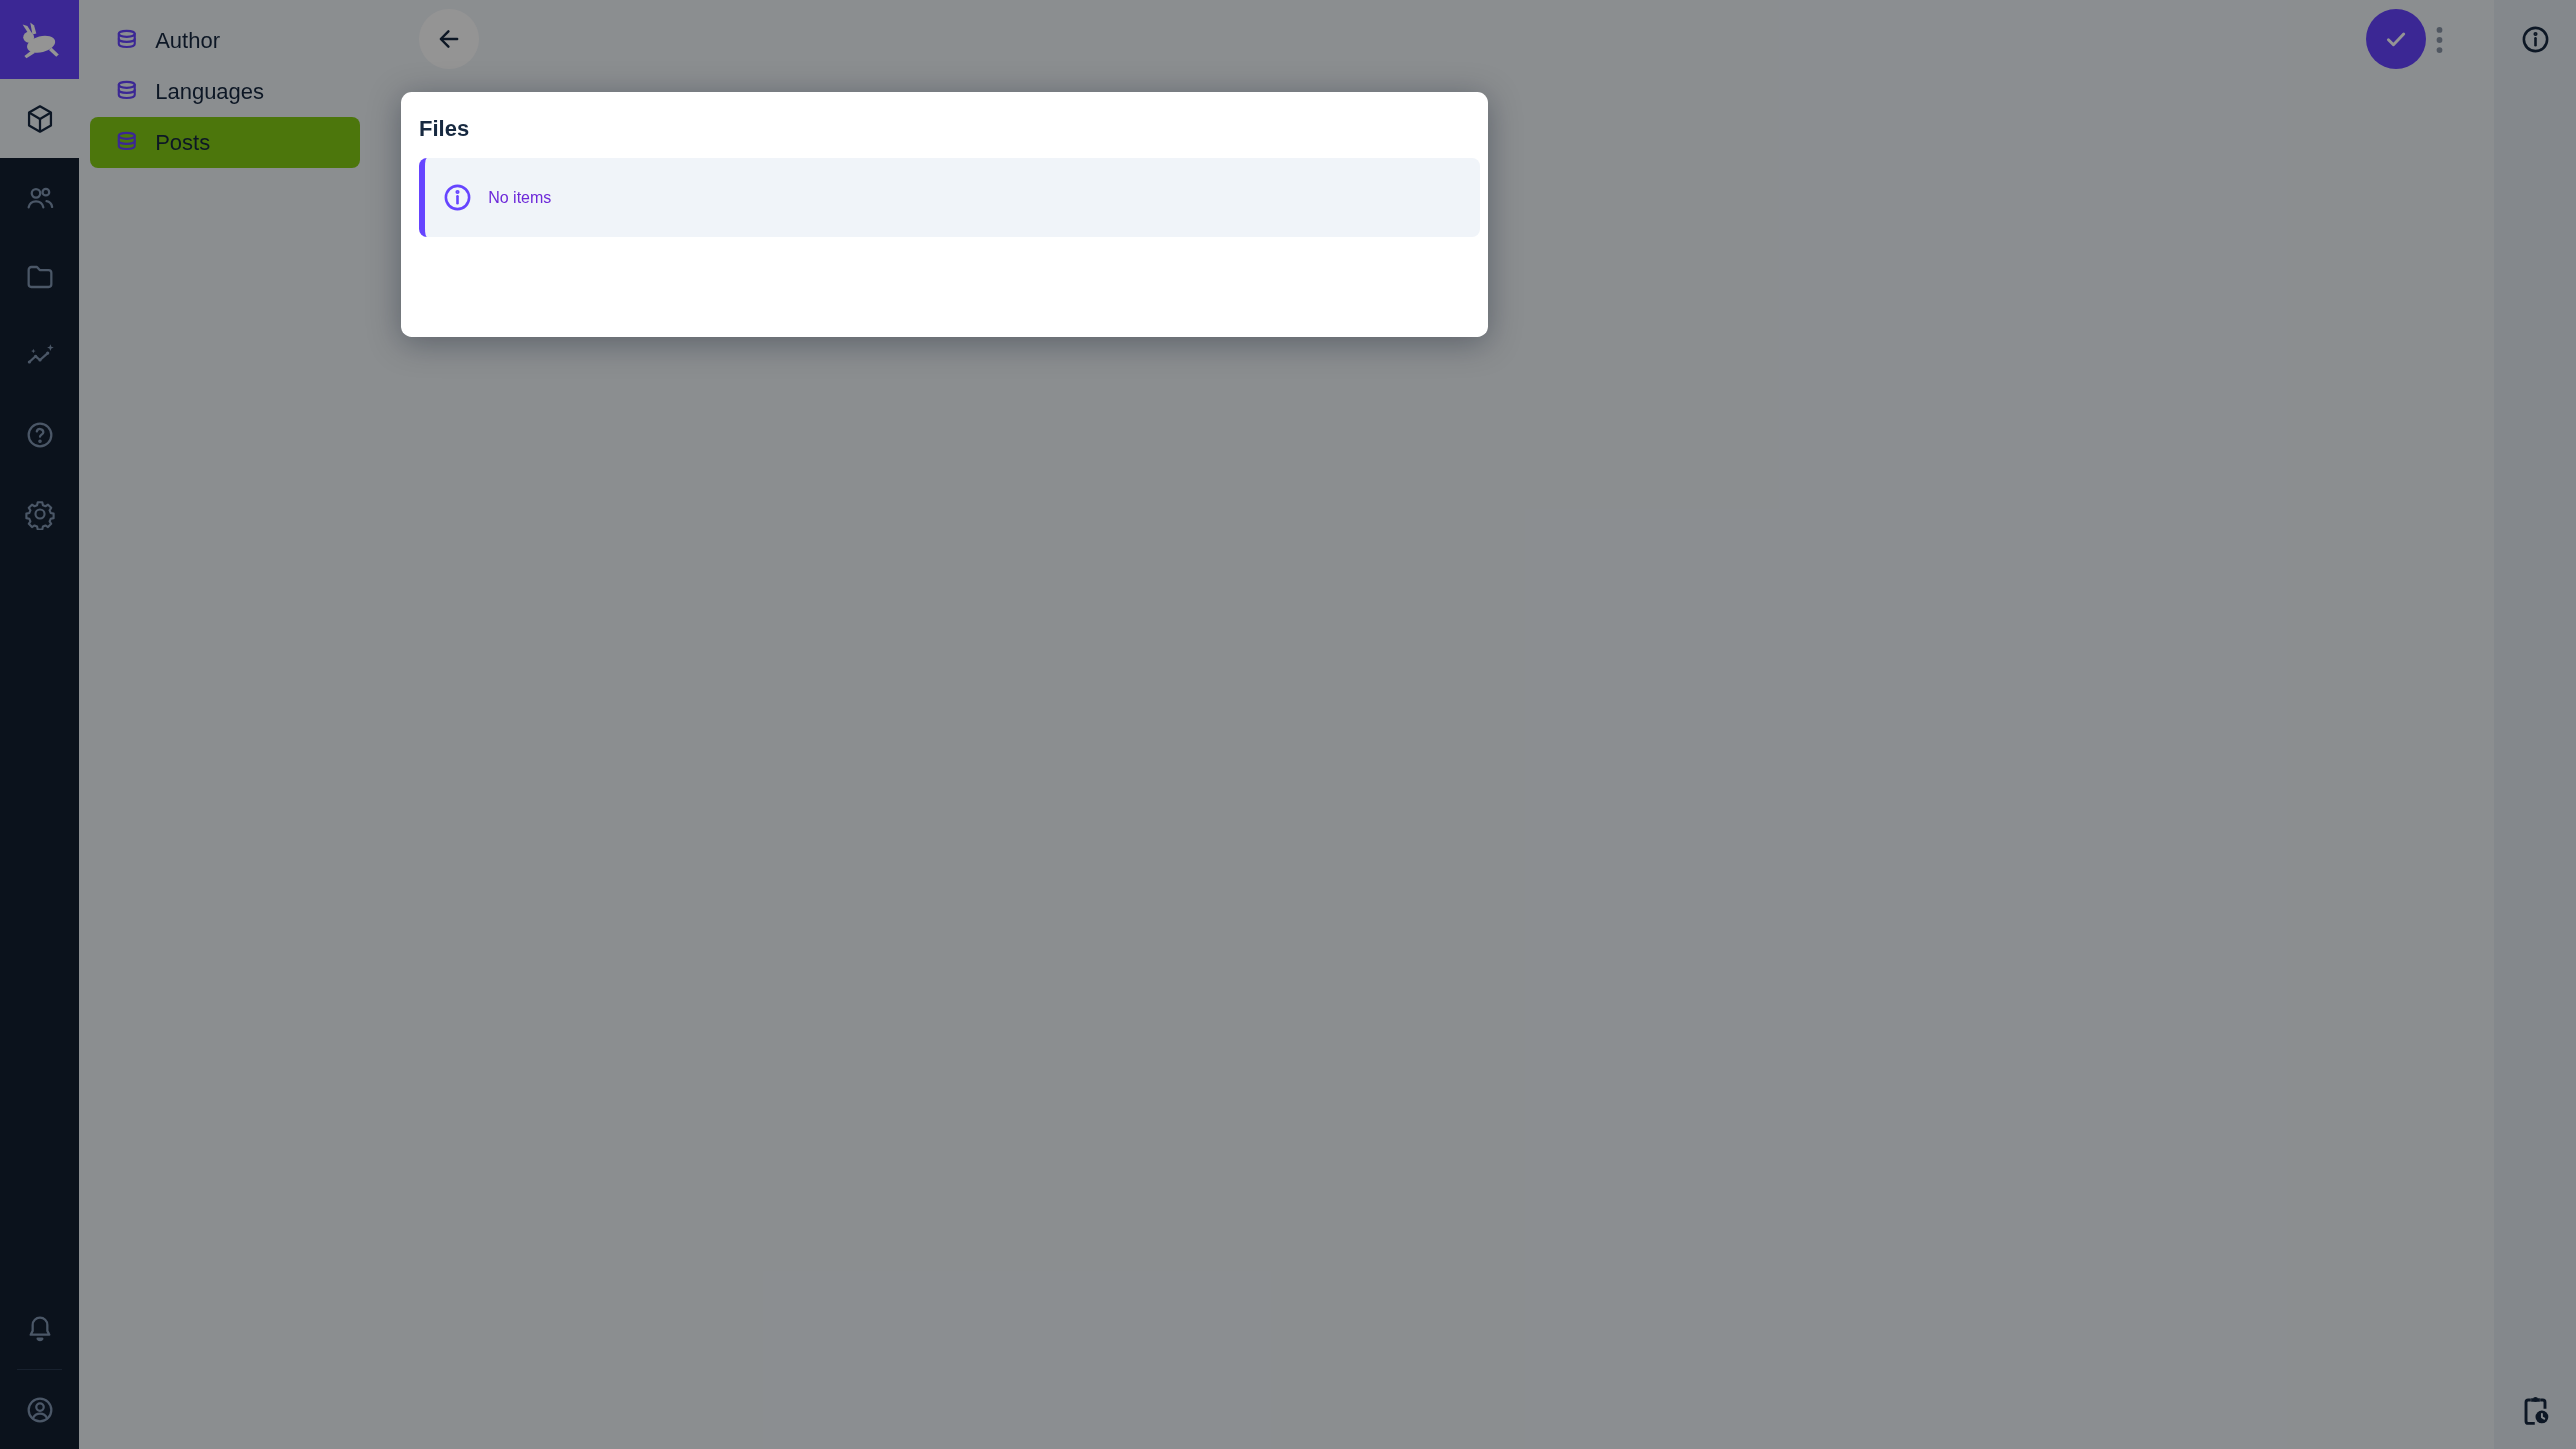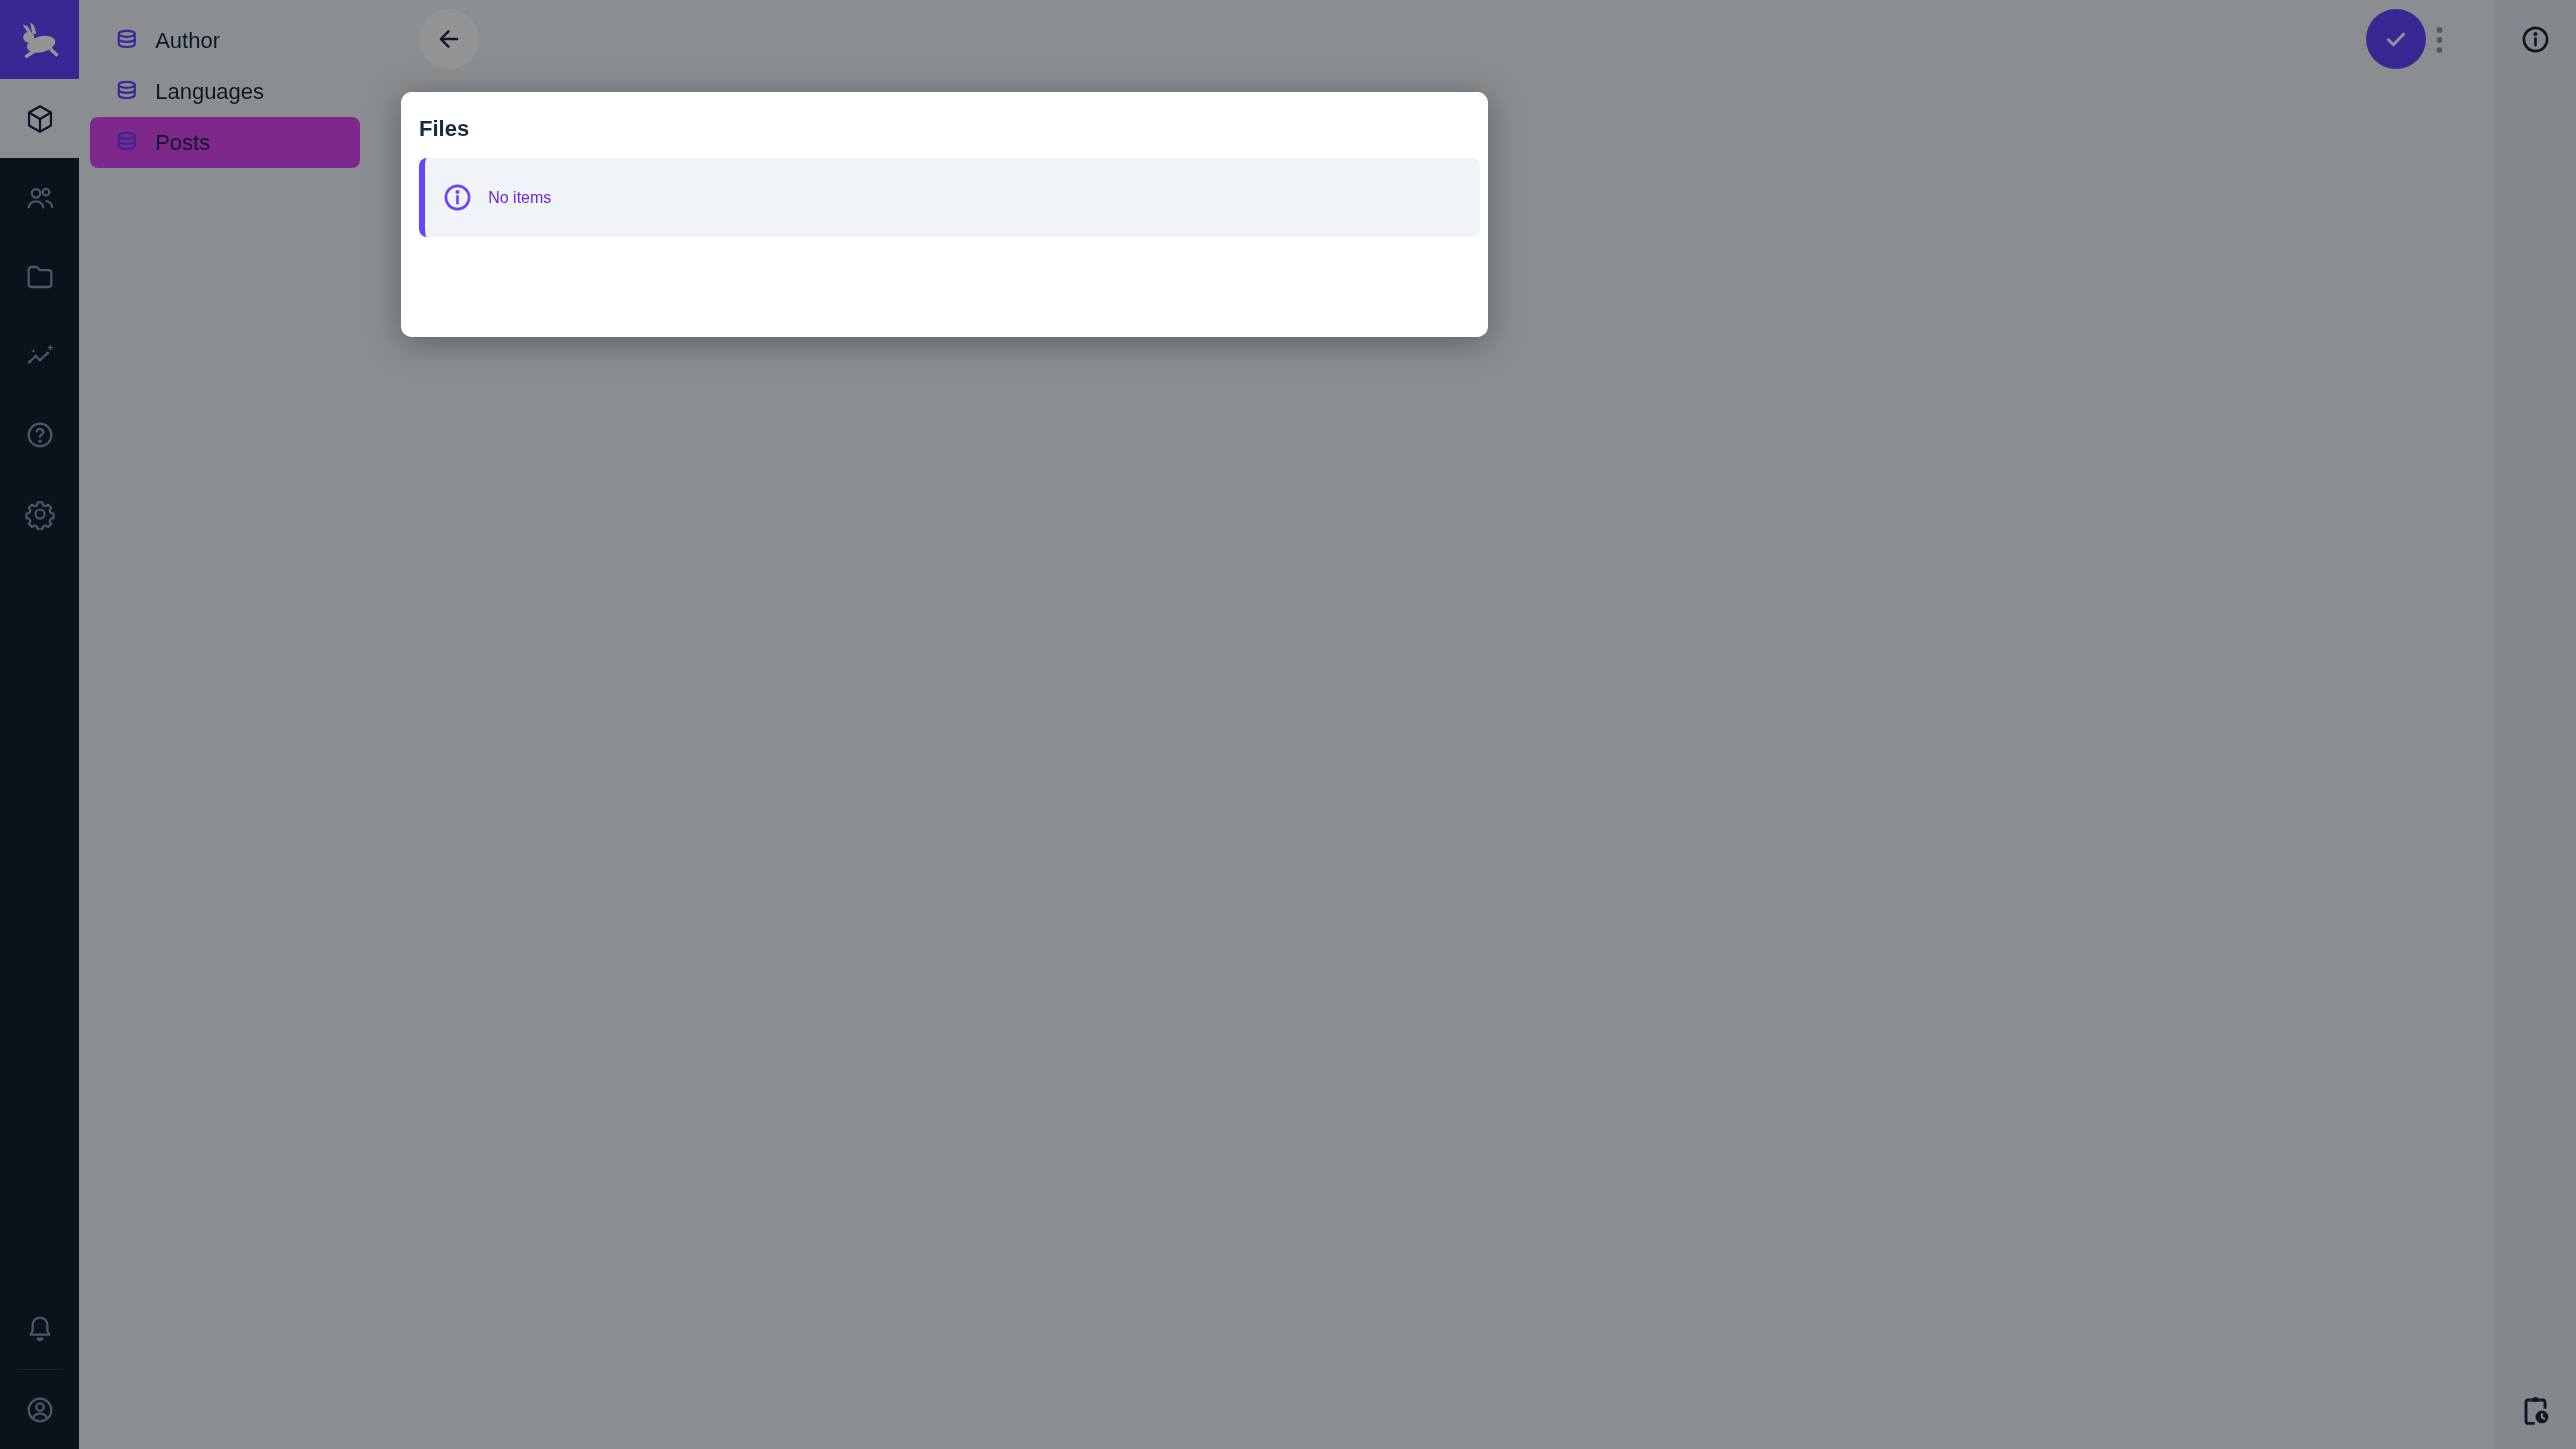--- a/index.html
+++ b/index.html
@@ -17,21 +17,21 @@
   .module-item.active{background:#f0f4f9;}
   .module-bottom{position:absolute;left:0;bottom:0;width:79px;}
   .module-divider{height:1.3px;background:#2a3950;margin:0 17.4px;}
 
   
   .nav{position:absolute;left:79px;top:0;width:290px;height:1449px;background:#f0f4f9;z-index:2;}
   .project-bar{height:79px;display:flex;align-items:center;gap:17.4px;padding-left:34px;cursor:pointer;}
   .project-name{font-size:23px;font-weight:700;color:#172940;}
   .nav-items{padding-top:15.4px;}
   .nav-item{height:51px;margin:0 9.4px 0 10.7px;border-radius:8px;display:flex;align-items:center;gap:16px;padding-left:24px;cursor:pointer;text-align:center;}
-  .nav-item.active{background:#d946ef;}
+  .nav-item.active{background:#84cc16;}
   .nav-item-label{font-size:22px;font-weight:500;color:#172940;}
 
   
   .main{position:absolute;left:370px;top:0;width:2125px;height:1449px;background:#f0f4f9;z-index:1;}
   .main-header{position:absolute;left:0;top:0;width:100%;height:79px;}
   .back-btn{position:absolute;left:49px;top:9.4px;width:60px;height:60px;border-radius:50%;background:#ffffff;display:flex;align-items:center;justify-content:center;cursor:pointer;}
   .page-title{position:absolute;left:135px;top:0;height:79px;display:flex;align-items:center;font-size:29.5px;font-weight:700;color:#172940;}
   .save-btn{position:absolute;left:1996px;top:8.7px;width:60px;height:60px;border-radius:50%;background:#6644ff;display:flex;align-items:center;justify-content:center;cursor:pointer;}
   .more-btn{position:absolute;left:2055px;top:19.5px;width:29.5px;height:40px;display:flex;align-items:center;justify-content:center;cursor:pointer;}
 

